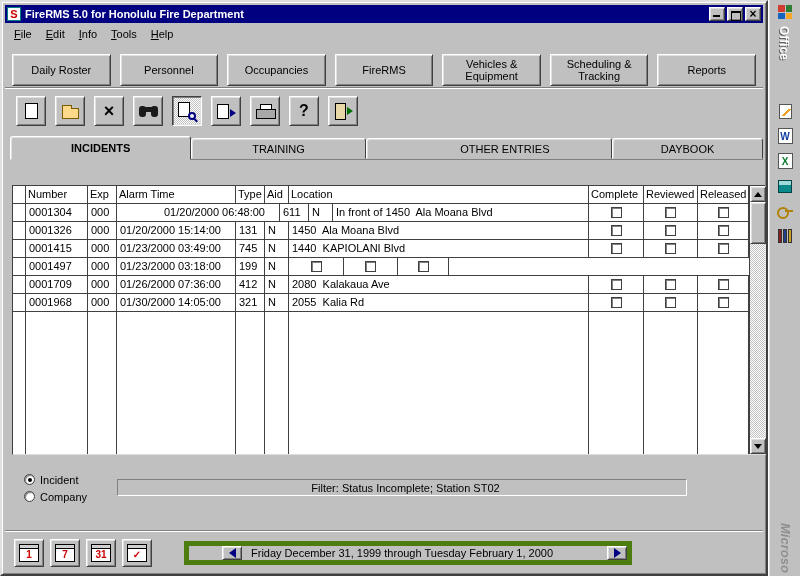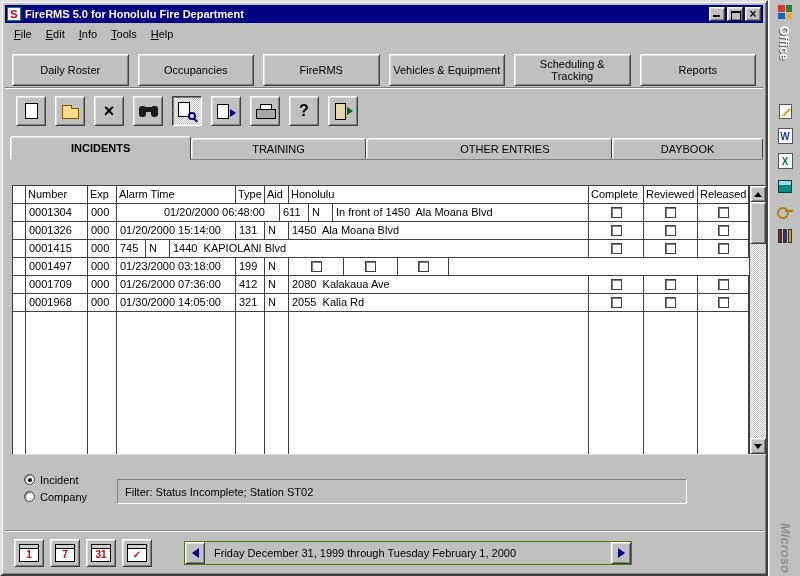--- a/index.html
+++ b/index.html
@@ -107,32 +107,32 @@
   .sb-up::before { content:''; border-bottom:5px solid #000; border-left:4px solid transparent; border-right:4px solid transparent; }
   .sb-down::before { content:''; border-top:5px solid #000; border-left:4px solid transparent; border-right:4px solid transparent; }
   .sb-thumb { position:absolute; left:0; top:16px; width:16px; height:42px; }
 
   
   .radio-group { position:absolute; left:22px; top:469px; }
   .radio-row { display:flex; align-items:center; height:17px; gap:5px; }
   .radio { width:11px; height:11px; border-radius:50%; background:#fff; border:1px solid #404040;
     box-shadow:inset 1px 1px 1px #808080; position:relative; flex:none; }
   .radio.checked::after { content:''; position:absolute; left:3px; top:3px; width:4px; height:4px; background:#000; border-radius:50%; }
-  .filter-box { position:absolute; left:115px; top:477px; width:570px; height:25px;
-    display:flex; align-items:center; padding-left:7px; background:#c0c0c0; }
+  .filter-box { position:absolute; left:115px; top:477px; width:570px; height:17px;
+    display:flex; align-items:center; padding-left:7px; background:#c0c0c0;justify-content:center; }
 
   
   .bottombar { position:absolute; left:3px; top:531px; right:3px; height:40px;
     display:flex; align-items:center; gap:6px; padding-left:9px; }
   .view-btn { width:30px; height:28px; display:flex; align-items:center; justify-content:center; flex:none; }
   .cal { width:20px; height:18px; background:#fff; border:1px solid #000; position:relative;
     display:flex; align-items:center; justify-content:center; color:#cc0000; font-weight:bold; font-size:10px; padding-top:3px; }
   .cal::before { content:''; position:absolute; top:0; left:0; right:0; height:3px; background:#d0d0d0; border-bottom:1px solid #000; }
   .datenav { margin-left:26px; width:448px; height:24px; display:flex; align-items:stretch;
-    border:1px solid #4d7c0f; background:#c0c0c0; }
+    border:5px solid #4d7c0f; background:#c0c0c0;padding-left:33px; }
   .dn-btn { width:20px; flex:none; display:flex; align-items:center; justify-content:center; }
   .dn-left::before { content:''; border-right:7px solid #000080; border-top:5px solid transparent; border-bottom:5px solid transparent; }
   .dn-right::before { content:''; border-left:7px solid #000080; border-top:5px solid transparent; border-bottom:5px solid transparent; }
   .dn-text { flex:1; display:flex; align-items:center; padding-left:9px; white-space:nowrap; overflow:hidden; }
 
   
   .officebar { position:absolute; left:768px; top:0; width:32px; height:576px; background:#c0c0c0;
     border-left:1px solid #fff; box-shadow:inset 1px 0 0 #dfdfdf; }
   .office-logo { position:absolute; left:9px; top:5px; width:14px; height:14px;
     display:grid; grid-template-columns:1fr 1fr; grid-template-rows:1fr 1fr; gap:1px; }
@@ -176,20 +176,21 @@
   <div class="menubar">
     <span class="menu-item">File</span>
     <span class="menu-item">Edit</span>
     <span class="menu-item">Info</span>
     <span class="menu-item">Tools</span>
     <span class="menu-item">Help</span>
   </div>
 
   <div class="navbar">
     <div class="nav-btn raised">Daily Roster</div>
+    <div class="nav-btn raised">Personnel</div>
     <div class="nav-btn raised">Occupancies</div>
     <div class="nav-btn raised">FireRMS</div>
     <div class="nav-btn raised">Vehicles &amp; Equipment</div>
     <div class="nav-btn raised">Scheduling &amp; Tracking</div>
     <div class="nav-btn raised">Reports</div>
   </div>
 
   <div class="groove" style="top:85px;"></div>
 
   <div class="iconbar">
@@ -236,21 +237,21 @@
 
   <div class="grid">
     <div class="grid-body">
         <div class="g-row">
           <div class="g-cell h" style="width: 13px;"></div>
           <div class="g-cell h" style="width: 62px;">Number</div>
           <div class="g-cell h" style="width: 29px;">Exp</div>
           <div class="g-cell h" style="width: 119px;">Alarm Time</div>
           <div class="g-cell h" style="width: 29px;">Type</div>
           <div class="g-cell h" style="width: 24px;">Aid</div>
-          <div class="g-cell flex h">Honolulu</div>
+          <div class="g-cell flex h">Location</div>
           <div class="g-cell h" style="width: 55px;">Complete</div>
           <div class="g-cell h" style="width: 54px;">Reviewed</div>
           <div class="g-cell h" style="width: 51px;">Released</div>
         </div>
         <div class="g-row">
           <div class="g-cell" style="width: 13px;"></div>
           <div class="g-cell" style="width: 62px;">0001304</div>
           <div class="g-cell" style="width: 29px;">000</div>
           <div class="g-cell" style="width: 119px; margin-left: 44px;">01/20/2000 06:48:00</div>
           <div class="g-cell" style="width: 29px;">611</div>
@@ -269,20 +270,21 @@
           <div class="g-cell" style="width: 24px;">N</div>
           <div class="g-cell flex">1450  Ala Moana Blvd</div>
           <div class="g-cell cb" style="width: 55px;"><span class="checkbox"></span></div>
           <div class="g-cell cb" style="width: 54px;"><span class="checkbox"></span></div>
           <div class="g-cell cb" style="width: 51px;"><span class="checkbox"></span></div>
         </div>
         <div class="g-row">
           <div class="g-cell" style="width: 13px;"></div>
           <div class="g-cell" style="width: 62px;">0001415</div>
           <div class="g-cell" style="width: 29px;">000</div>
+          <div class="g-cell" style="width: 119px;">01/23/2000 03:49:00</div>
           <div class="g-cell" style="width: 29px;">745</div>
           <div class="g-cell" style="width: 24px;">N</div>
           <div class="g-cell flex">1440  KAPIOLANI Blvd</div>
           <div class="g-cell cb" style="width: 55px;"><span class="checkbox"></span></div>
           <div class="g-cell cb" style="width: 54px;"><span class="checkbox"></span></div>
           <div class="g-cell cb" style="width: 51px;"><span class="checkbox"></span></div>
         </div>
         <div class="g-row">
           <div class="g-cell" style="width: 13px;"></div>
           <div class="g-cell" style="width: 62px;">0001497</div>

